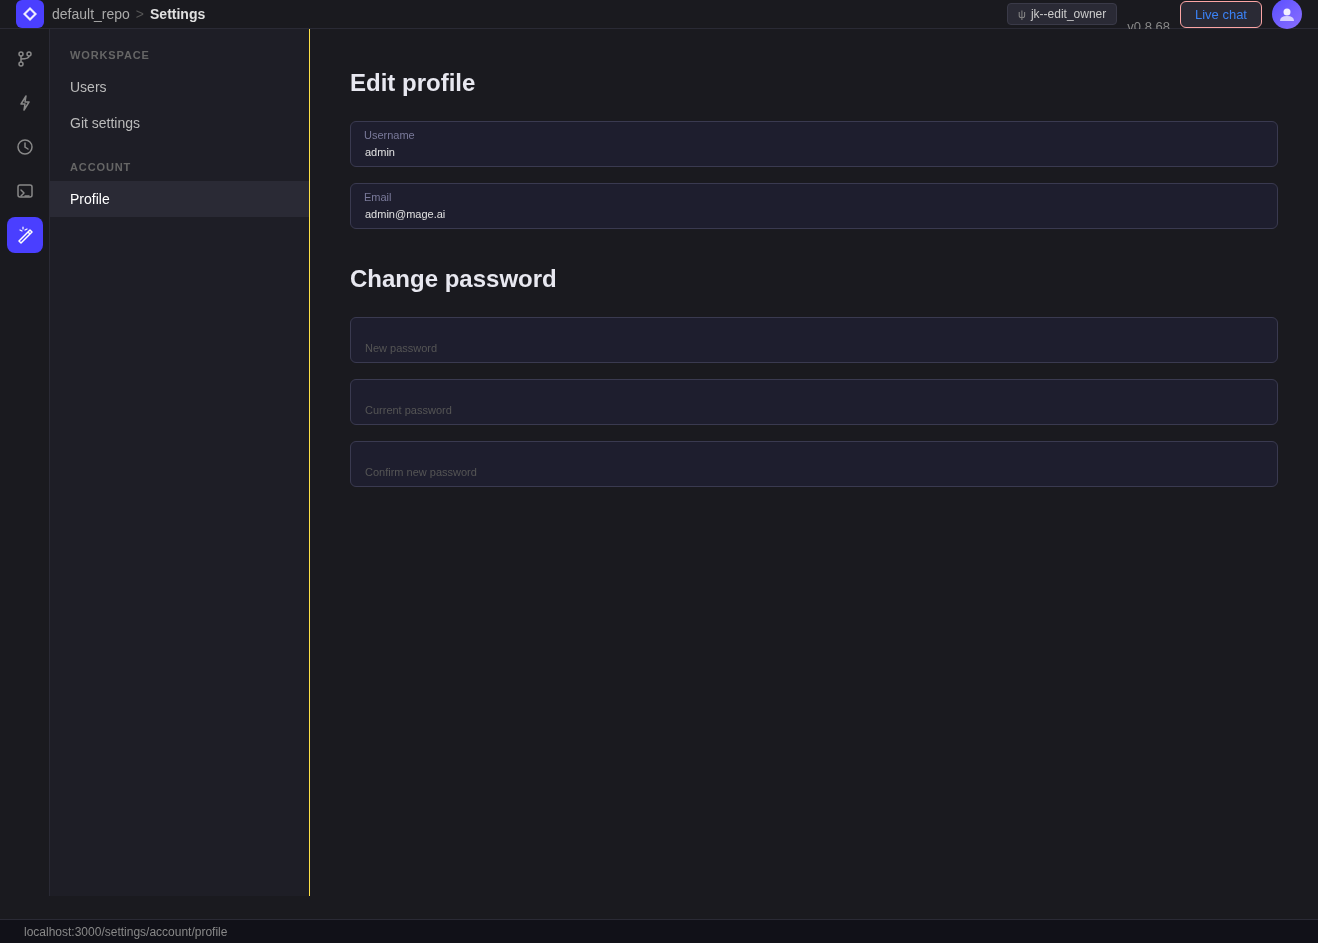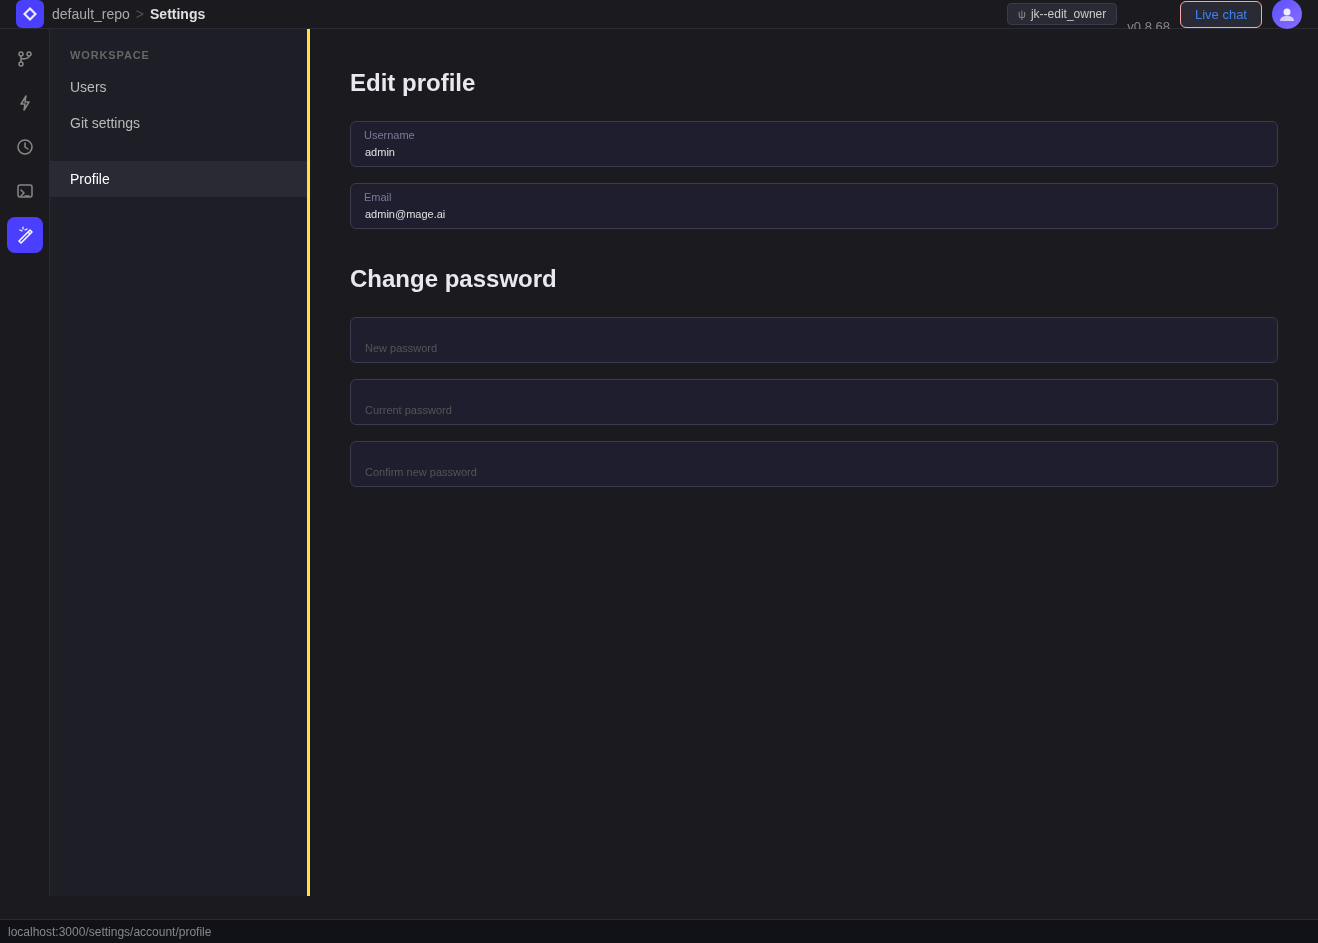--- a/index.html
+++ b/index.html
@@ -129,21 +129,21 @@
       color: #888;
       font-size: 16px;
       transition: background 0.15s;
     }
     .icon-btn.active { background: #4a3fff; color: white; }
 
     
     .nav-sidebar {
       width: 260px;
       background: #1e1e26;
-      border-right: 3px solid #fde047;
+      border-right: 1px solid #fde047;
       padding: 20px 0;
       flex-shrink: 0;
       overflow-y: auto;
     }
     .nav-section-label {
       font-size: 11px;
       text-transform: uppercase;
       letter-spacing: 0.08em;
       color: #666;
       padding: 0 20px 8px;
@@ -218,21 +218,21 @@
       transition: background 0.15s;
     }
 
     
     .status-bar {
       height: 24px;
       background: #111118;
       border-top: 1px solid #2a2a35;
       display: flex;
       align-items: center;
-      padding: 0 8px;
+      padding: 0 24px;
       flex-shrink: 0;
       margin-top: 23px;
     }
     .status-url {
       font-size: 12px;
       color: #888;
     }
   </style>
 </head>
 <body>
@@ -305,20 +305,21 @@
       </svg>
     </div>
   </div>
 
   <div class="nav-sidebar">
     <div class="nav-section-label">WORKSPACE</div>
     <div class="nav-item">Users</div>
     <div class="nav-item">Git settings</div>
 
     <div class="nav-section-gap"></div>
+    <div class="nav-section-label">ACCOUNT</div>
     <div class="nav-item active">Profile</div>
   </div>
 
   <div class="content-area">
 
     <div class="section-title">Edit profile</div>
 
     <div class="form-group">
       <label class="field-label">Username</label>
       <input class="form-input" type="text" value="admin" style="">

